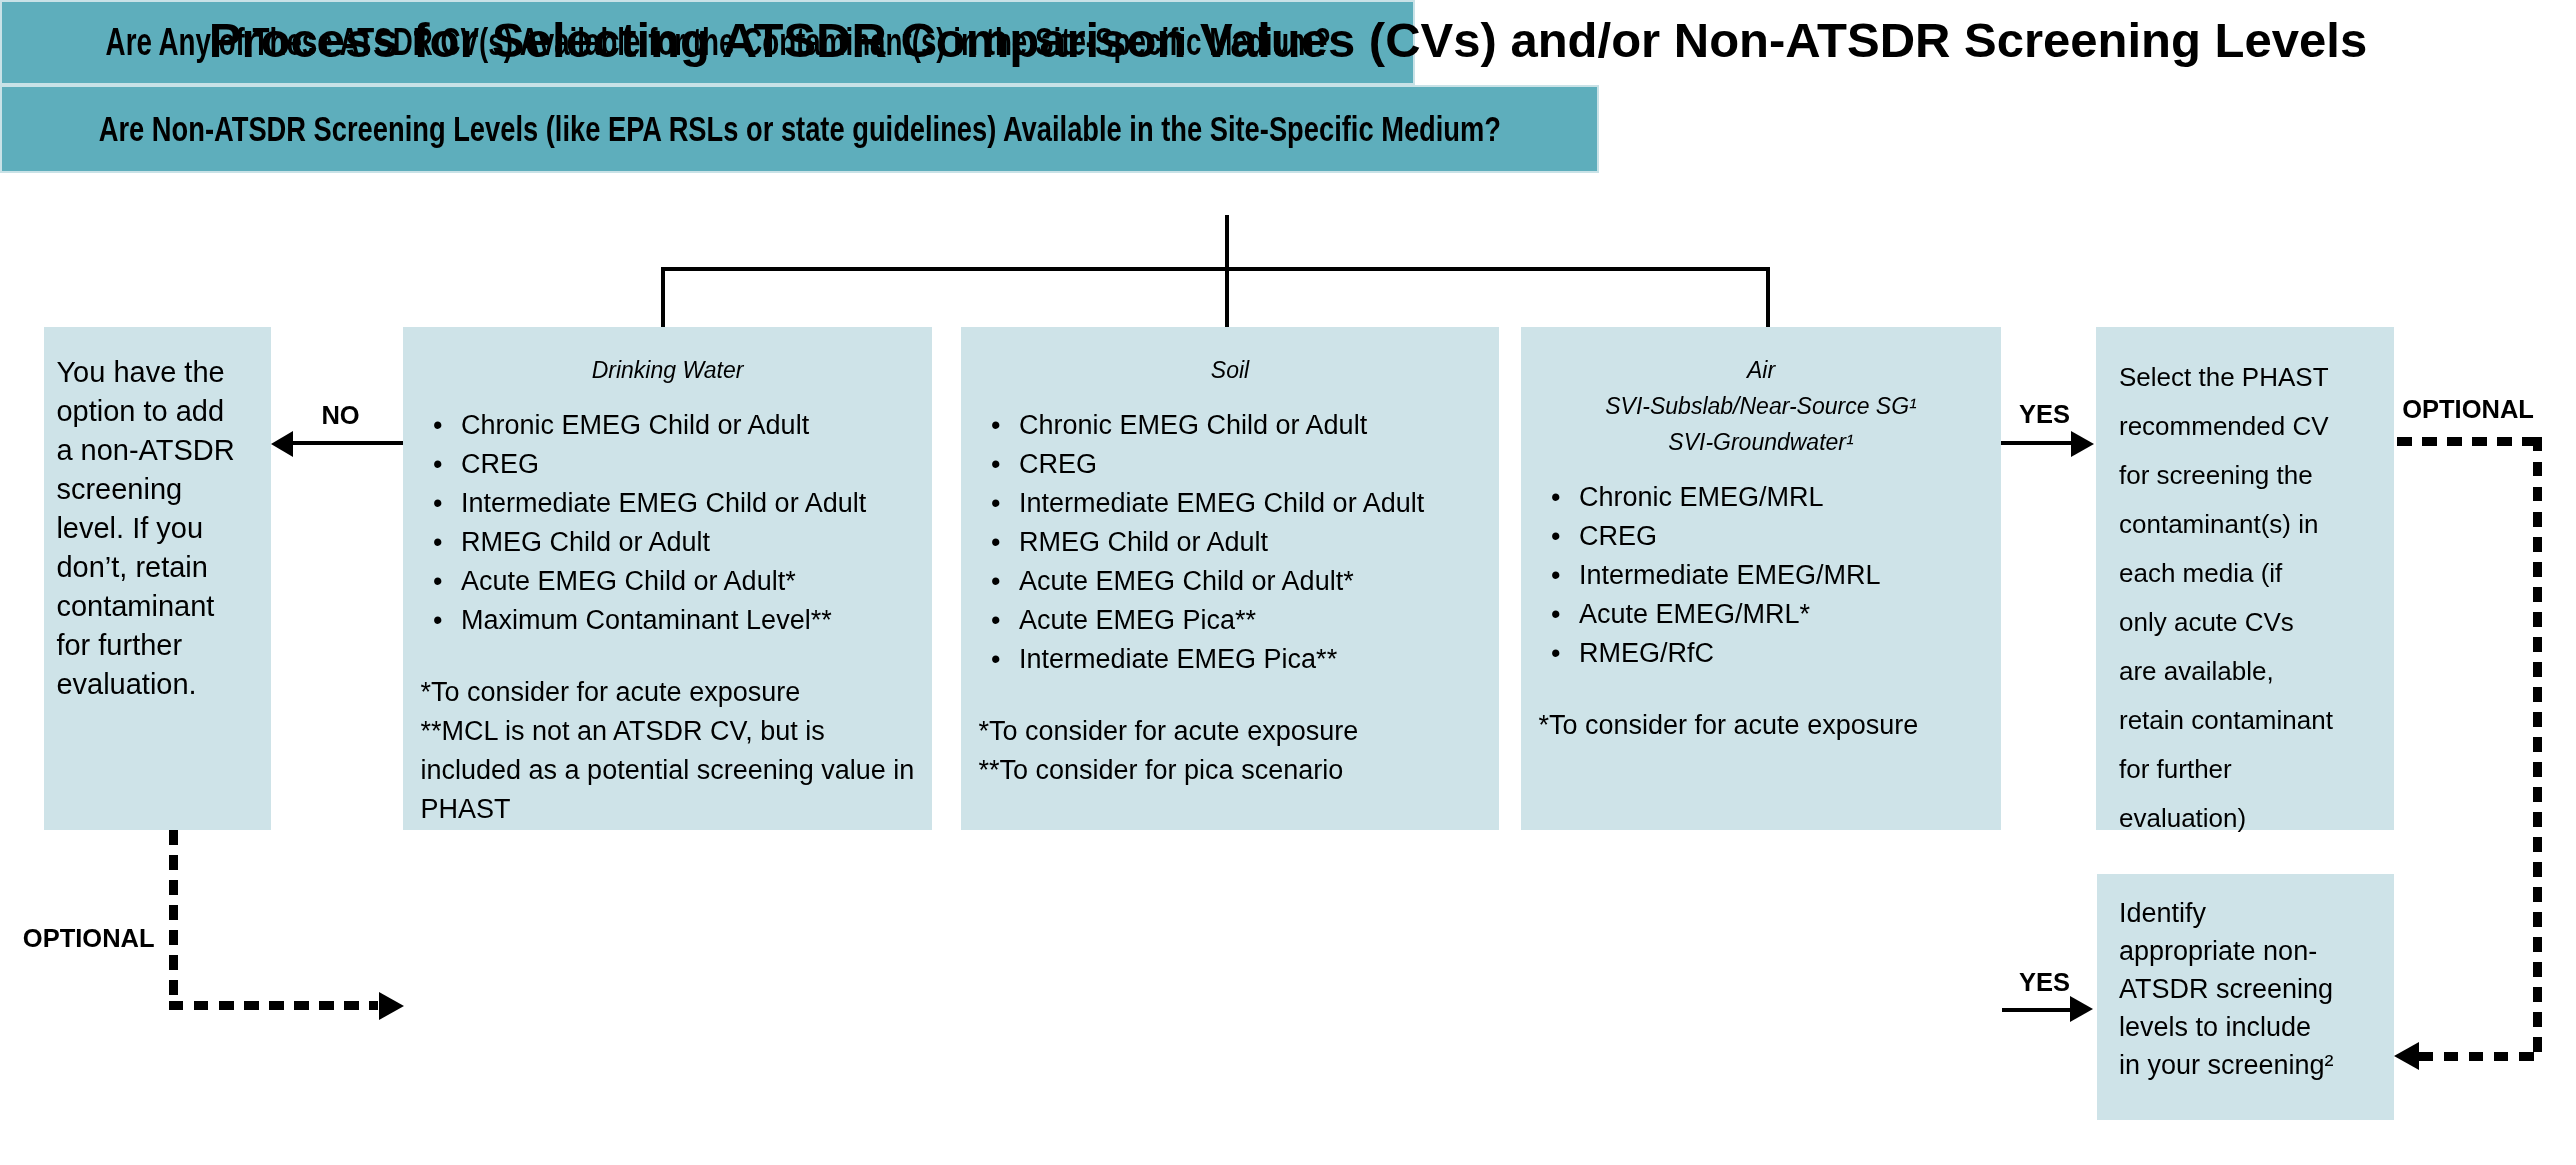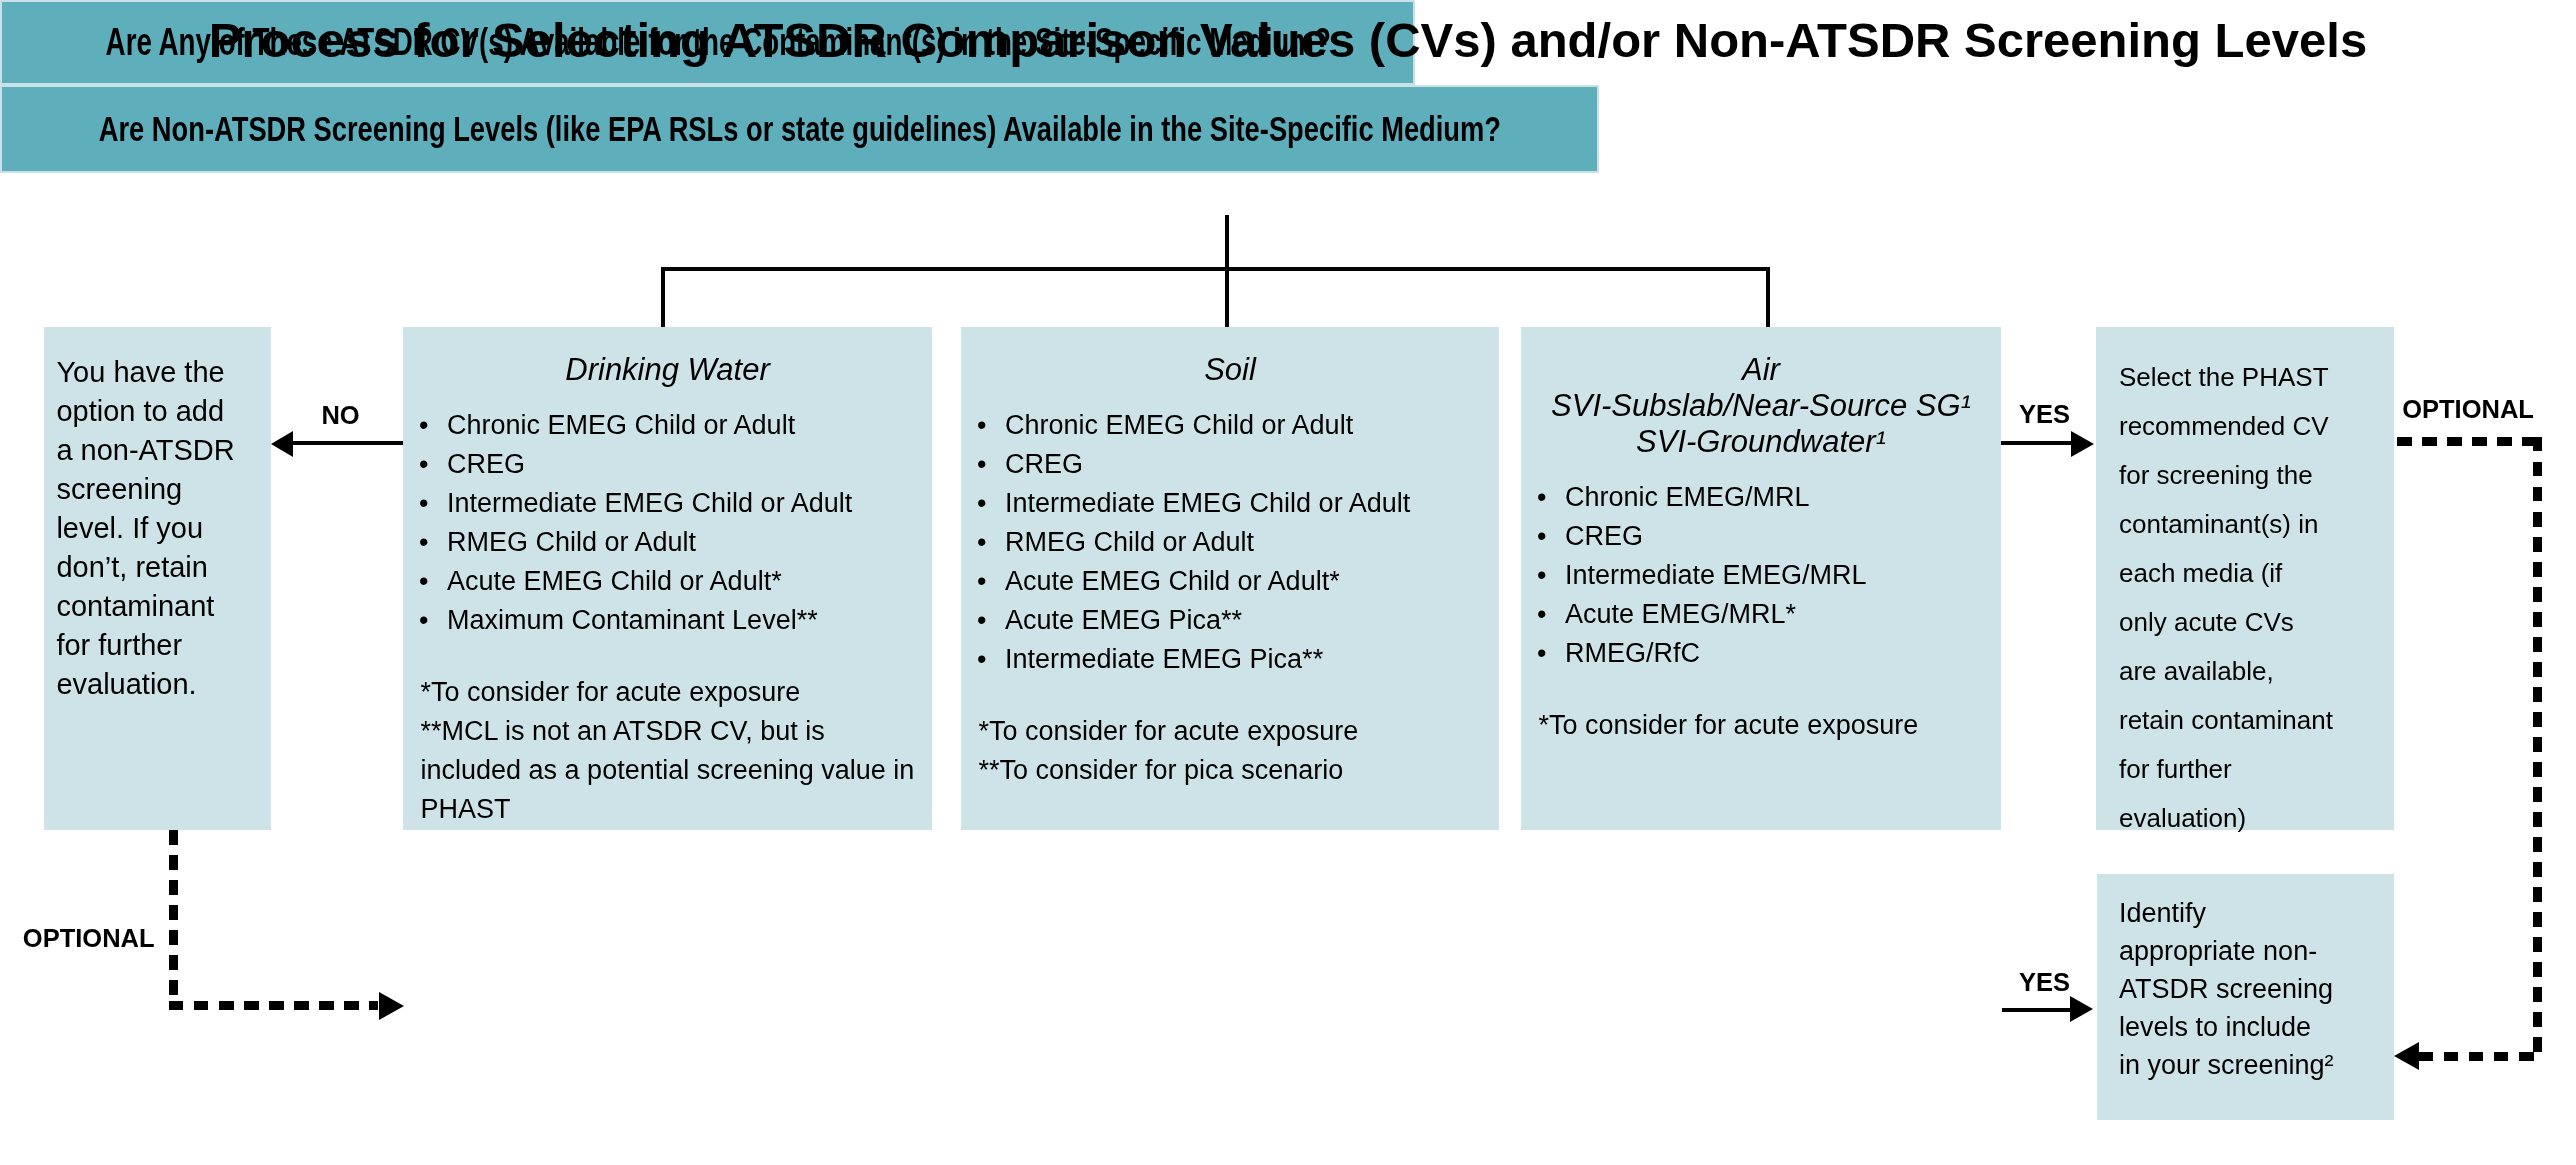--- a/index.html
+++ b/index.html
@@ -70,24 +70,24 @@
 
   .path-label {
     position: absolute; font-size: 25.5px; font-weight: bold; text-align: center;
   }
 
   .side-box-text { font-size: 29px; line-height: 39px; }
   .no-option-box { padding: 26px 25.5px 0 12.4px; }
 
   .media-box { padding-top: 25px; }
   .media-title {
-    font-size: 31px; font-style: italic; line-height: 36px;
+    font-size: 23px; font-style: italic; line-height: 36px;
     text-align: center; margin-bottom: 17.5px;
   }
-  .bullets { list-style: none; margin: 0; padding: 0 3px; }
+  .bullets { list-style: none; margin: 0; padding: 0 17px; }
   .bullets li {
     position: relative; padding-left: 41px;
     font-size: 27px; line-height: 39px;
   }
   .bullets li::before { content: "\2022"; position: absolute; left: 13px; }
   .notes { margin-top: 33px; padding: 0 17.5px; font-size: 27px; line-height: 39px; }
 
   .select-box { padding: 26px 0 0 23px; }
   .select-box p { width: 218px; font-size: 26px; line-height: 49px; }
 

